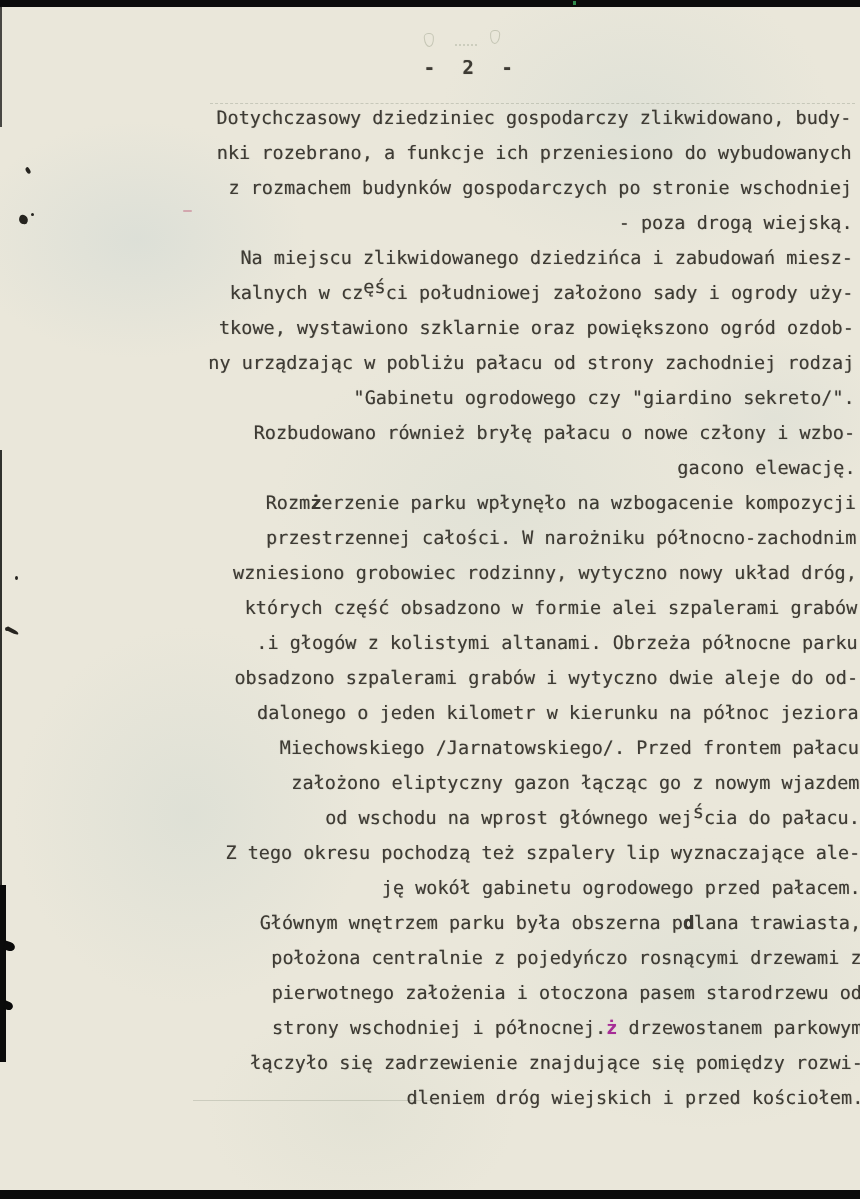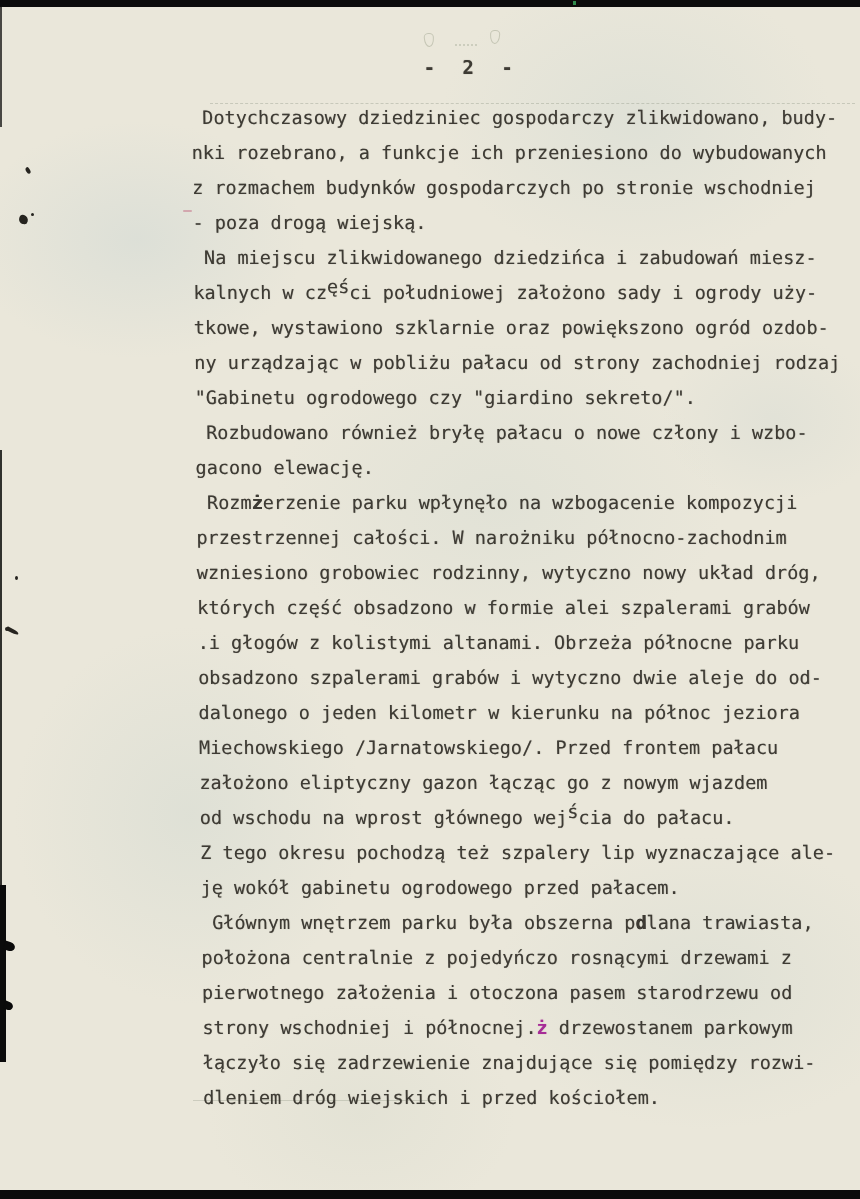--- a/index.html
+++ b/index.html
@@ -54,21 +54,21 @@
   .page-number{
     position:absolute;left:424px;top:56px;
     font-size:19px;font-weight:bold;letter-spacing:2px;word-spacing:12px;
     text-shadow:0 0 0.8px rgba(62,59,52,0.6);
   }
   .body-text{
     position:absolute;left:191px;top:100px;width:660px;
     font-size:18.5px;line-height:35px;white-space:pre;
     text-shadow:0.3px 0.3px 0.7px rgba(62,59,52,0.5);
   }
-  .line{height:35px;}
+  .line{height:35px;text-align:right;}
   .line.indent{padding-left:11px;}
   .sup{position:relative;top:-6px;margin-top:48px;}
   .overtype{font-weight:bold;text-shadow:0.6px 0 0 rgba(40,38,32,0.9);}
   .correction{color:#a62c96;font-weight:bold;text-shadow:0 0 0.8px rgba(166,44,150,0.7);}
 </style>
 </head>
 <body>
 
 <div class="scan">
 

